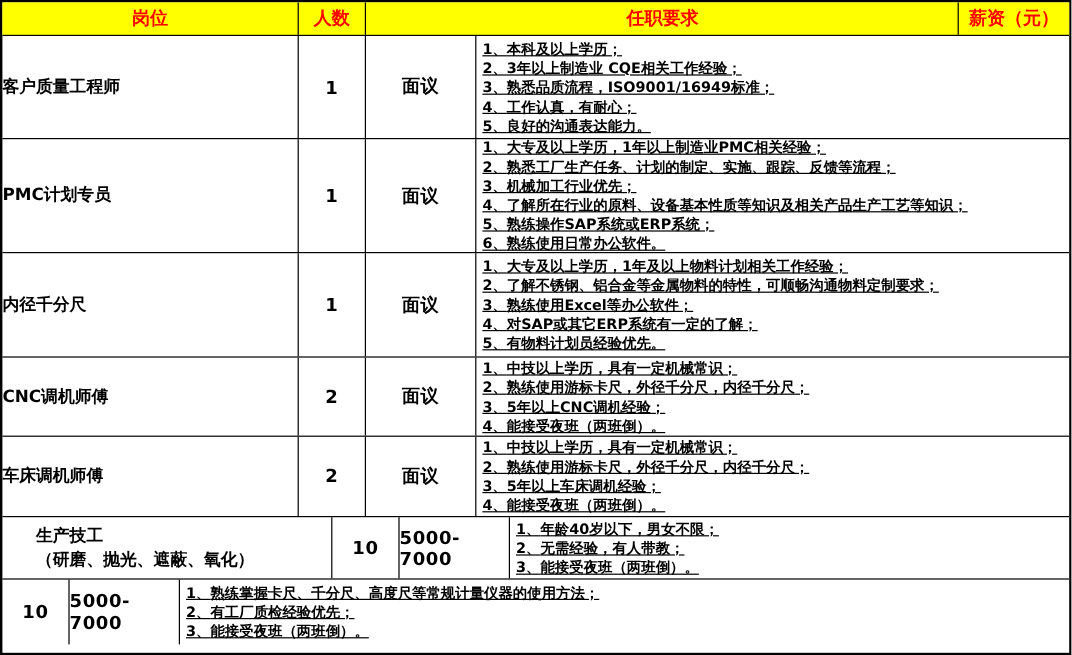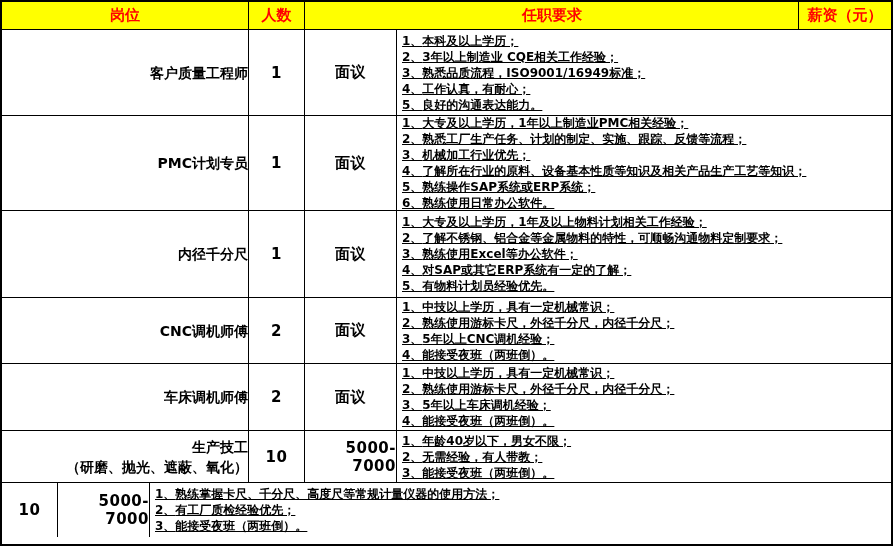--- a/index.html
+++ b/index.html
@@ -6,32 +6,32 @@
   *{box-sizing:border-box;}
   body{font-family:"DejaVu Sans","Liberation Sans",sans-serif;color:#000;}
   .job-table{
     width:893px;height:546px;border:2px solid #000;background:#fff;
     display:flex;flex-direction:column;
   }
   .row{display:flex;border-bottom:1px solid #000;}
   .row:last-child{border-bottom:none;}
   .cell{border-right:1px solid #000;display:flex;flex-direction:column;justify-content:center;}
   .cell:last-child{border-right:none;}
-  .c-pos{width:247px;align-items:flex-end;text-align:center;}
+  .c-pos{width:247px;align-items:flex-start;text-align:center;}
   .c-num{width:56px;align-items:center;text-align:center;}
-  .c-sal{width:92px;align-items:center;text-align:right;}
+  .c-sal{width:92px;align-items:center;text-align:left;}
   .c-req{flex:1;align-items:flex-start;padding:2px 4px 2px 5px;}
   .header-row{height:28px;background:#FFFF00;}
   .header-row .cell{color:#FF0000;font-weight:bold;font-size:15px;align-items:center;justify-content:center;text-align:center;}
   .pos-text{font-weight:bold;font-size:14px;line-height:20px;}
   .num-text,.sal-text{font-weight:bold;font-size:15px;letter-spacing:0.5px;}
   .req{font-weight:bold;font-size:12px;line-height:16px;white-space:nowrap;text-decoration:underline;}
   .req .red{color:#000000;}
   .h-r1{height:86px;} .h-r2{height:95px;} .h-r3{height:87px;}
-  .h-r4{height:66px;} .h-r5{height:67px;} .h-r6{height:52px;} .h-r7{height:54px;}
+  .h-r4{height:66px;} .h-r5{height:67px;} .h-r6{height:52px;padding-left:28px;} .h-r7{height:54px;}
 </style>
 </head>
 <body>
 
 <div class="job-table">
 
   <div class="row header-row">
     <div class="cell c-pos">岗位</div>
     <div class="cell c-num">人数</div>
     <div class="cell c-req" style="align-items:center;">任职要求</div>

